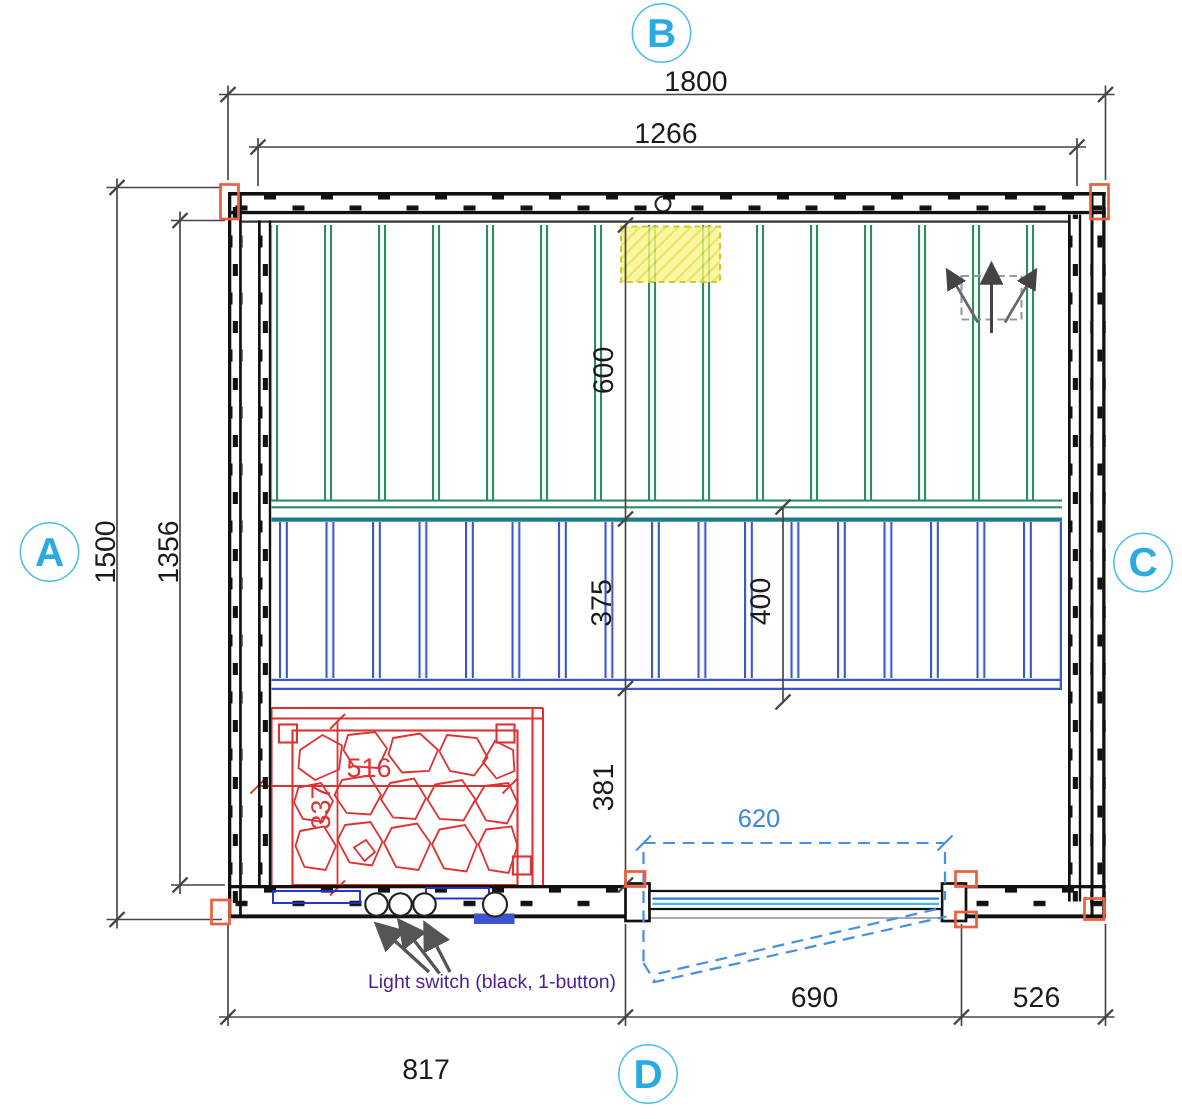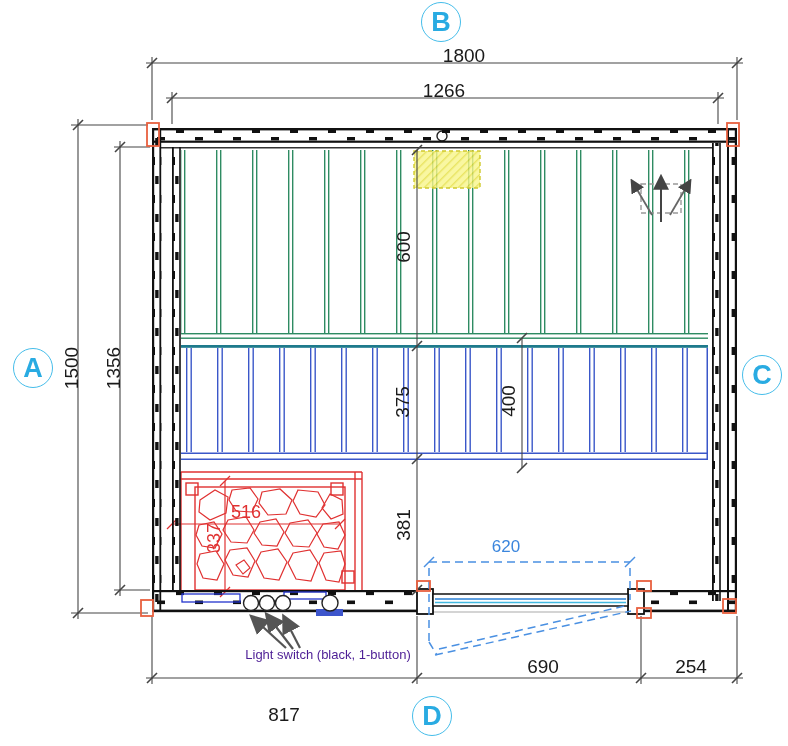--- a/index.html
+++ b/index.html
@@ -250,21 +250,21 @@
 <div class="lbl rot" style="left:113px;top:368px;">1356</div>
 <div class="lbl rot" style="left:403px;top:247px;">600</div>
 <div class="lbl rot" style="left:402px;top:402px;">375</div>
 <div class="lbl rot" style="left:508px;top:401px;">400</div>
 <div class="lbl rot" style="left:403px;top:525px;">381</div>
 <div class="lbl red" style="left:246px;top:512px;font-size:18px;">516</div>
 <div class="lbl rot red" style="left:214px;top:538px;font-size:18px;">337</div>
 <div class="lbl blu" style="left:506px;top:546px;font-size:17px;">620</div>
 <div class="lbl" style="left:284px;top:666px;margin-top:48px;">817</div>
 <div class="lbl" style="left:518px;top:666px;margin-left:25px;">690</div>
-<div class="lbl" style="left:691px;top:666px;">254</div>
+<div class="lbl" style="left:691px;top:666px;">526</div>
 <div class="lbl note" style="left:328px;top:654px;">Light switch (black, 1-button)</div>
 
 <div class="letter" style="left:33px;top:368px;">A</div>
 <div class="letter" style="left:441px;top:22px;">B</div>
 <div class="letter" style="left:762px;top:375px;">C</div>
 <div class="letter" style="left:432px;top:716px;">D</div>
 
 </div>
 
 </body></html>

